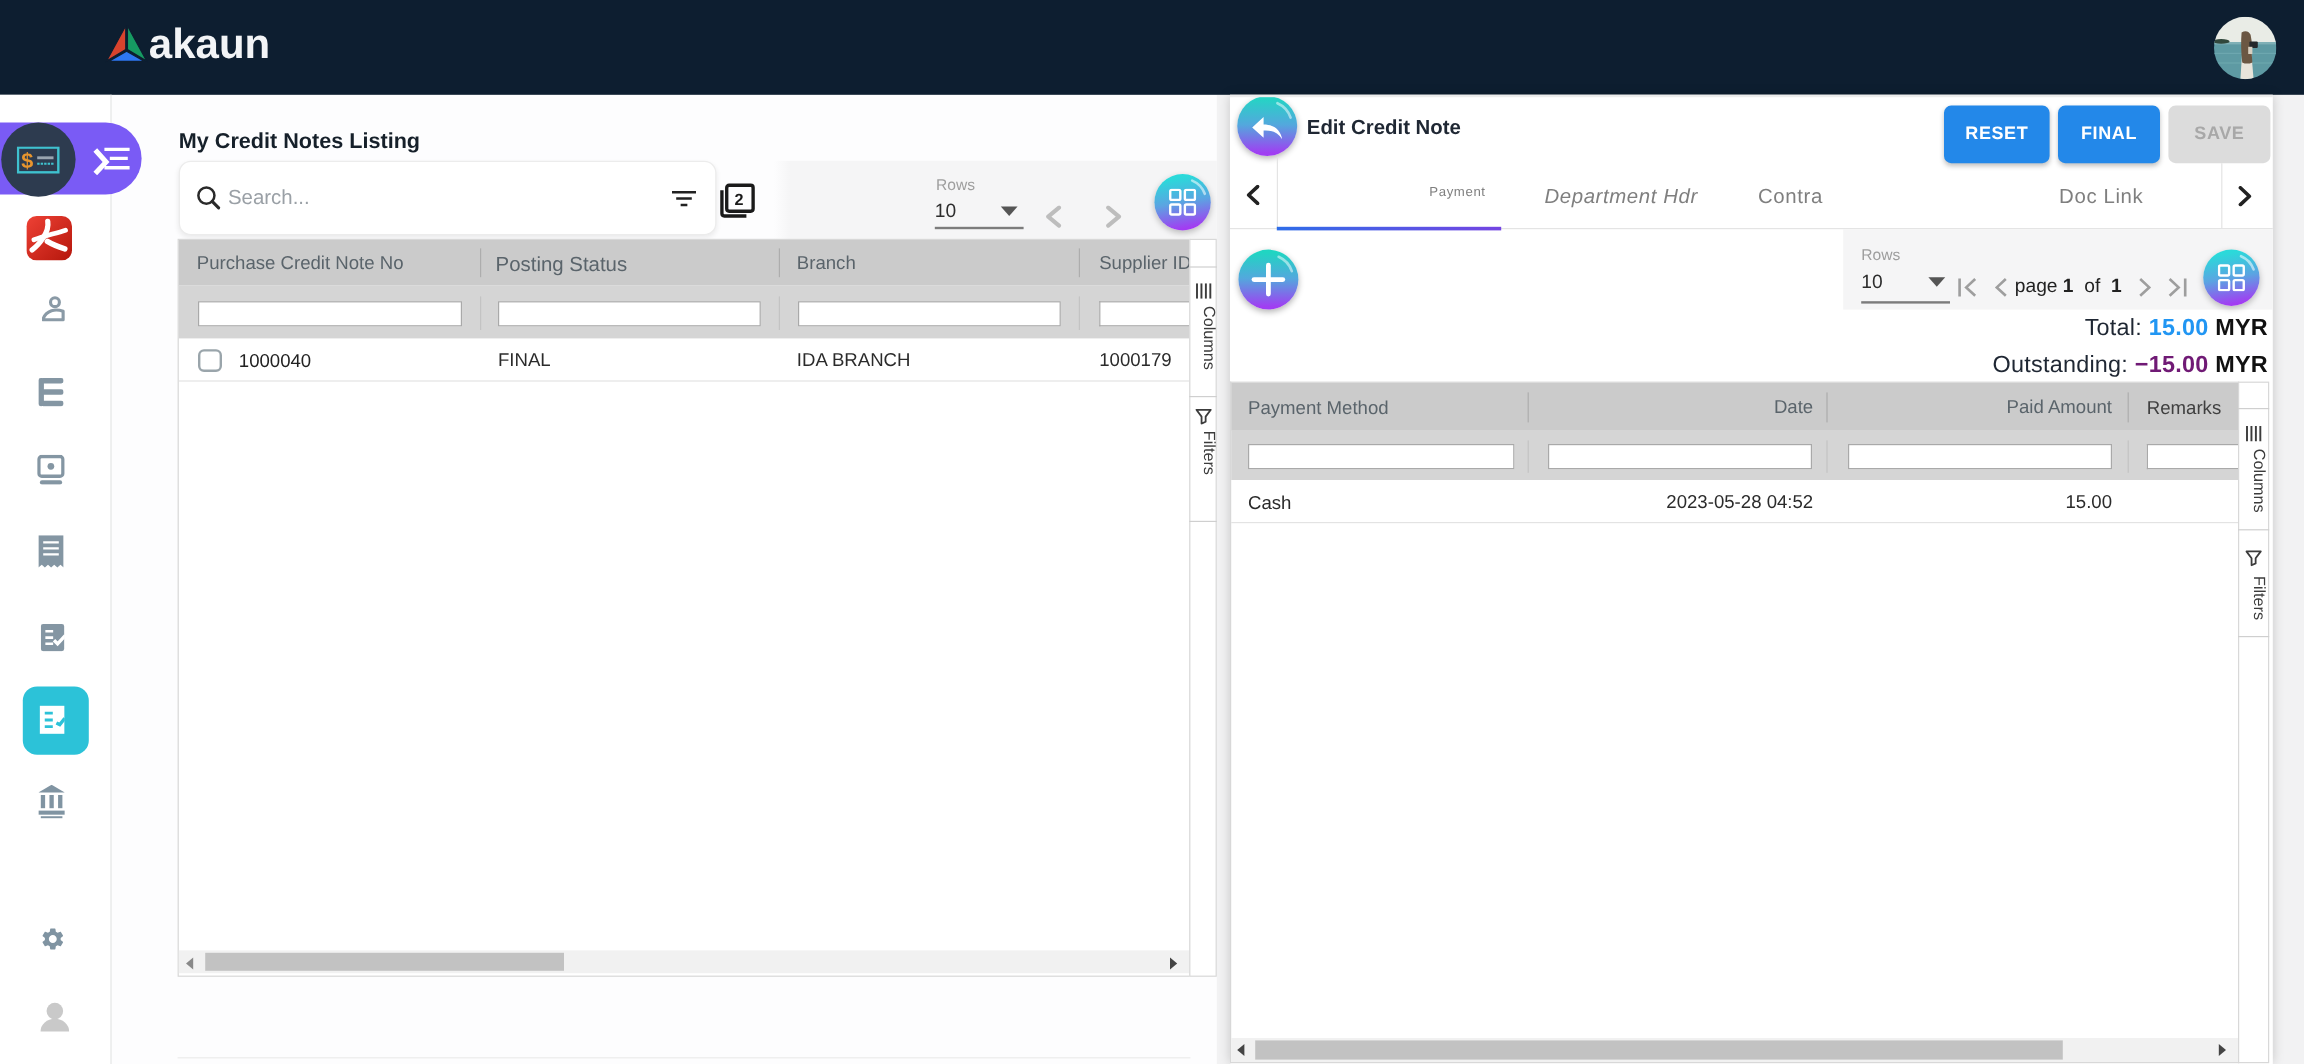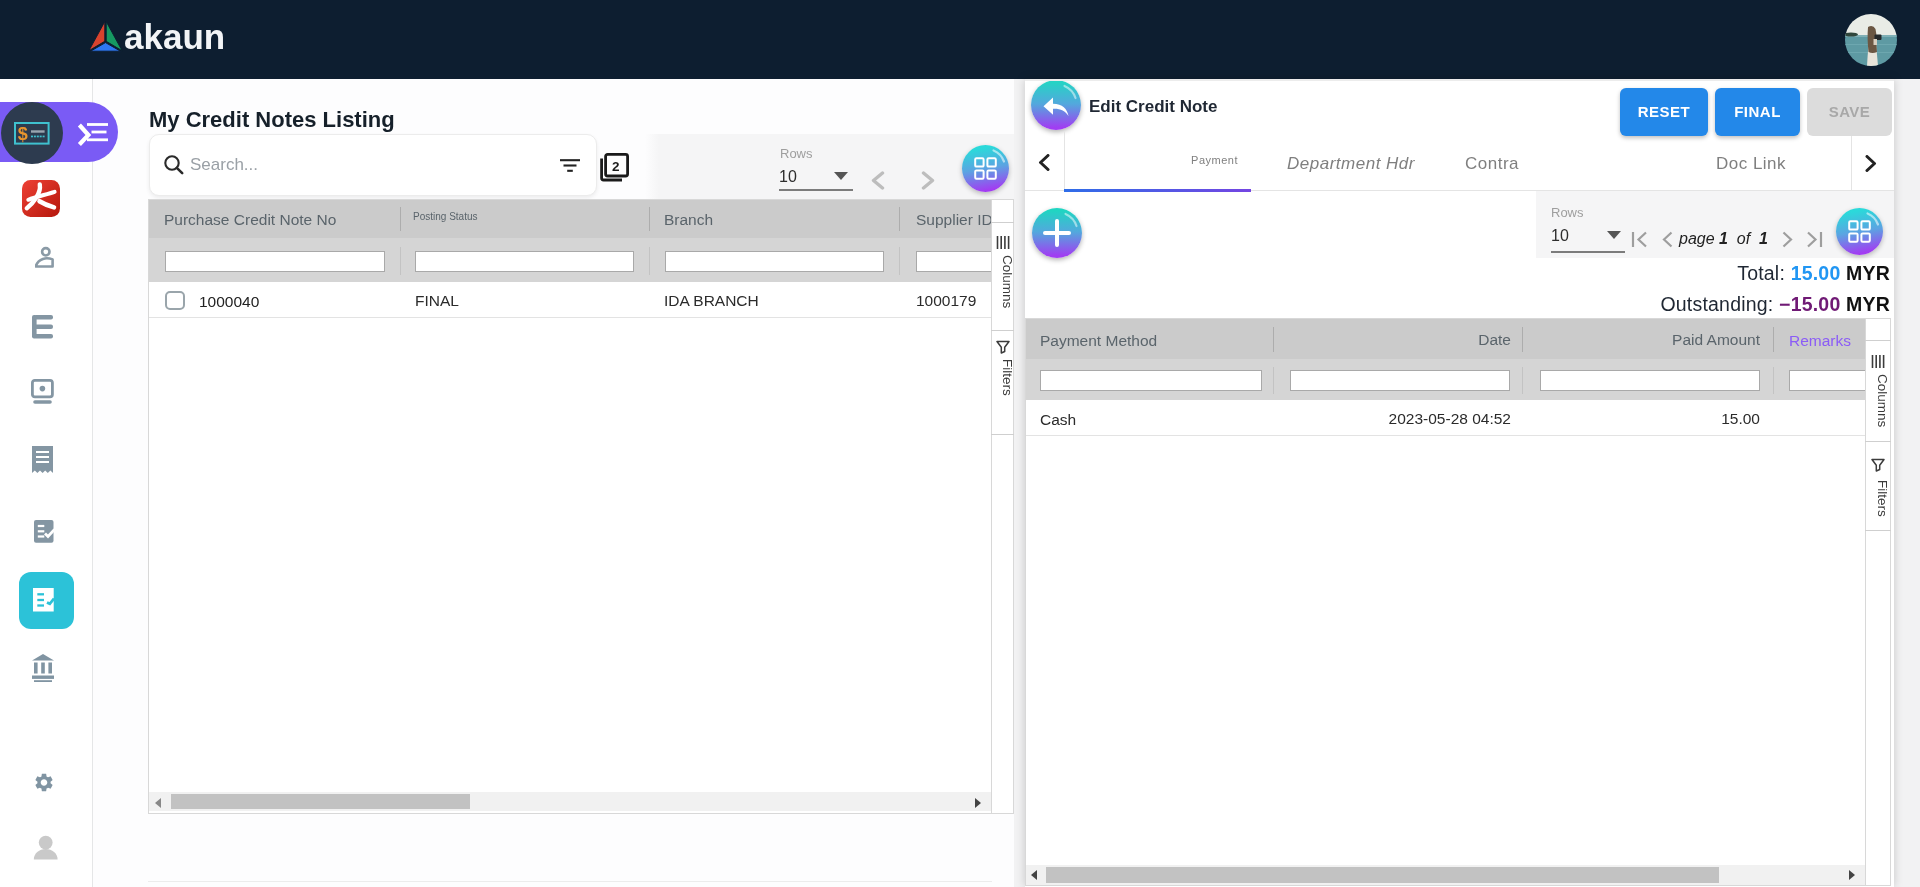--- a/index.html
+++ b/index.html
@@ -145,21 +145,21 @@
 
 <svg class="abs" style="left:33px;top:771px;" width="22" height="23" viewBox="0 0 24 24">
  <path fill="#8094a2" d="M19.14 12.94c.04-.3.06-.61.06-.94 0-.32-.02-.64-.07-.94l2.03-1.58c.18-.14.23-.41.12-.61l-1.92-3.32c-.12-.22-.37-.29-.59-.22l-2.39.96c-.5-.38-1.03-.7-1.62-.94l-.36-2.54c-.04-.24-.24-.41-.48-.41h-3.84c-.24 0-.43.17-.47.41l-.36 2.54c-.59.24-1.13.57-1.62.94l-2.39-.96c-.22-.08-.47 0-.59.22L2.74 8.87c-.12.21-.08.47.12.61l2.03 1.58c-.05.3-.09.63-.09.94s.02.64.07.94l-2.03 1.58c-.18.14-.23.41-.12.61l1.92 3.32c.12.22.37.29.59.22l2.39-.96c.5.38 1.03.7 1.62.94l.36 2.54c.05.24.24.41.48.41h3.84c.24 0 .44-.17.47-.41l.36-2.54c.59-.24 1.13-.56 1.62-.94l2.39.96c.22.08.47 0 .59-.22l1.92-3.32c.12-.22.07-.47-.12-.61l-2.01-1.58zM12 15.6c-1.98 0-3.6-1.62-3.6-3.6s1.62-3.6 3.6-3.6 3.6 1.62 3.6 3.6-1.62 3.6-3.6 3.6z"></path>
 </svg>
 
 <svg class="abs" style="left:33px;top:834px;" width="26" height="26" viewBox="0 0 26 26">
  <circle cx="12.7" cy="8.6" r="6.9" fill="#c9c9c9"></circle>
  <path d="M0.8 25.5 a11.9 10.5 0 0 1 23.8 0 z" fill="#c9c9c9"></path>
 </svg>
 
-<div class="abs" style="left:149px;top:107px;font-size:22px;font-weight:bold;color:#16202a;">My Credit Notes Listing</div>
+<div class="abs" style="left:149px;top:107px;font-size:18px;font-weight:bold;color:#16202a;">My Credit Notes Listing</div>
 <div class="abs" style="left:149px;top:134px;width:448px;height:62px;background:#fff;border:1px solid #ececec;border-radius:10px;box-shadow:0 2px 4px rgba(0,0,0,.07);"></div>
 <svg class="abs" style="left:163px;top:154px;" width="22" height="22" viewBox="0 0 22 22">
  <circle cx="9" cy="9" r="6.7" fill="none" stroke="#2a2a2a" stroke-width="2.1"></circle>
  <line x1="13.8" y1="13.8" x2="19.2" y2="19.2" stroke="#2a2a2a" stroke-width="2.6" stroke-linecap="round"></line>
 </svg>
 <div class="abs" style="left:190px;top:155px;font-size:17px;color:#9aa0a6;">Search...</div>
 <svg class="abs" style="left:559px;top:158px;" width="22" height="17" viewBox="0 0 22 17">
  <g stroke="#222" stroke-width="2.1">
         <line x1="1" y1="2.2" x2="21" y2="2.2"></line>
         <line x1="4.5" y1="7.5" x2="17.5" y2="7.5"></line>
@@ -192,21 +192,21 @@
       </g>
 </svg>
 <svg class="abs" style="left:962px;top:145px;" width="47" height="47" viewBox="0 0 47 47">
       <path d="M31.5 5.5 A19 19 0 0 1 42 16.5" stroke="rgba(255,255,255,.55)" stroke-width="2.2" fill="none" stroke-linecap="round"></path>
     </svg>
 
 <div class="abs" style="left:148px;top:199px;width:844px;height:615px;background:#fff;border:1px solid #d8d8d8;"></div>
 <div class="abs" style="left:149px;top:200px;width:842px;height:38px;background:#cbcbcb;"></div>
 <div class="abs" style="left:149px;top:238px;width:842px;height:43.5px;background:#d5d5d5;"></div>
 <div class="abs" style="left:164px;top:211px;font-size:15.5px;color:#5a646b;">Purchase Credit Note No</div>
-<div class="abs" style="left:413px;top:211px;font-size:10px;color:#5a646b;">Posting Status</div>
+<div class="abs" style="left:413px;top:211px;font-size:17px;color:#5a646b;">Posting Status</div>
 <div class="abs" style="left:664px;top:211px;font-size:15.5px;color:#5a646b;">Branch</div>
 <div class="abs" style="left:916px;top:211px;font-size:15.5px;color:#5a646b;">Supplier ID</div>
 <div class="abs" style="left:400px;top:207px;width:1px;height:24px;background:#adadad;"></div>
 <div class="abs" style="left:649px;top:207px;width:1px;height:24px;background:#adadad;"></div>
 <div class="abs" style="left:899px;top:207px;width:1px;height:24px;background:#adadad;"></div>
 <div class="abs" style="left:400px;top:247px;width:1px;height:28px;background:#c3c3c3;"></div>
 <div class="abs" style="left:649px;top:247px;width:1px;height:28px;background:#c3c3c3;"></div>
 <div class="abs" style="left:899px;top:247px;width:1px;height:28px;background:#c3c3c3;"></div>
 <div class="abs" style="left:165px;top:251px;width:220px;height:21px;background:#fff;border:1px solid #a9a9a9;"></div>
 <div class="abs" style="left:415px;top:251px;width:219px;height:21px;background:#fff;border:1px solid #a9a9a9;"></div>
@@ -278,21 +278,21 @@
 <div class="abs" style="left:1551px;top:227px;font-size:16px;color:#2d2d2d;">10</div>
 <div class="abs" style="left:1551px;top:251px;width:74px;height:1.5px;background:#7c7c7c;"></div>
 <div class="abs" style="left:1607px;top:231px;width:0;height:0;border-left:7px solid transparent;border-right:7px solid transparent;border-top:8px solid #555;"></div>
 <svg class="abs" style="left:1631px;top:231px;" width="18" height="17" viewBox="0 0 18 17">
  <line x1="2" y1="1" x2="2" y2="16" stroke="#9e9e9e" stroke-width="2.2"></line>
       <path d="M15 1.5 L7.5 8.5 L15 15.5" fill="none" stroke="#9e9e9e" stroke-width="2.2"></path>
     </svg>
 <svg class="abs" style="left:1660px;top:231px;" width="14" height="17" viewBox="0 0 14 17">
       <path d="M11.5 1.5 L4 8.5 L11.5 15.5" fill="none" stroke="#9e9e9e" stroke-width="2.2"></path>
     </svg>
-<div class="abs" style="left:1679px;top:230px;font-size:16px;color:#222;font-style:italic;">page <b>1</b>&nbsp; of &nbsp;<b>1</b></div>
+<div class="abs" style="left:1679px;top:230px;font-size:16px;color:#222;">page <b>1</b>&nbsp; of &nbsp;<b>1</b></div>
 <svg class="abs" style="left:1781px;top:231px;" width="14" height="17" viewBox="0 0 14 17">
       <path d="M2.5 1.5 L10 8.5 L2.5 15.5" fill="none" stroke="#9e9e9e" stroke-width="2.2"></path>
     </svg>
 <svg class="abs" style="left:1805px;top:231px;" width="18" height="17" viewBox="0 0 18 17">
  <path d="M3 1.5 L10.5 8.5 L3 15.5" fill="none" stroke="#9e9e9e" stroke-width="2.2"></path>
       <line x1="16" y1="1" x2="16" y2="16" stroke="#9e9e9e" stroke-width="2.2"></line>
     </svg>
 <div class="abs" style="left:1836px;top:208px;width:47px;height:47px;border-radius:50%;background:linear-gradient(170deg,#2bd9da 12%,#5ba4e2 50%,#a23cf2 90%);box-shadow:0 2px 5px rgba(0,0,0,.25);"></div>
 <svg class="abs" style="left:1848px;top:220px;" width="23" height="23" viewBox="0 0 23 23">
  <g fill="none" stroke="#fff" stroke-width="2">
@@ -314,21 +314,21 @@
 
 <div class="abs" style="left:1490px;top:262px;width:400px;text-align:right;font-size:19.5px;letter-spacing:0.2px;color:#1f2733;">Total: <span style="color:#2196f3;font-weight:bold;">15.00</span> <span style="font-weight:bold;color:#111;">MYR</span></div>
 <div class="abs" style="left:1490px;top:292.5px;width:400px;text-align:right;font-size:19.5px;letter-spacing:0.2px;color:#1f2733;">Outstanding: <span style="color:#701a75;font-weight:bold;">−15.00</span> <span style="font-weight:bold;color:#111;">MYR</span></div>
 
 <div class="abs" style="left:1025px;top:318px;width:841px;height:568px;background:#fff;border:1px solid #d8d8d8;border-bottom:none;"></div>
 <div class="abs" style="left:1026px;top:319px;width:839px;height:40px;background:#cbcbcb;"></div>
 <div class="abs" style="left:1026px;top:359px;width:839px;height:41px;background:#d5d5d5;"></div>
 <div class="abs" style="left:1040px;top:332px;font-size:15.5px;color:#5a646b;">Payment Method</div>
 <div class="abs" style="left:1311px;top:331px;width:200px;text-align:right;font-size:15.5px;color:#5a646b;">Date</div>
 <div class="abs" style="left:1560px;top:331px;width:200px;text-align:right;font-size:15.5px;color:#5a646b;">Paid Amount</div>
-<div class="abs" style="left:1789px;top:332px;font-size:15.5px;color:#8b5cf6;">Remarks</div>
+<div class="abs" style="left:1789px;top:332px;font-size:15.5px;color:#404040;">Remarks</div>
 <div class="abs" style="left:1273px;top:327px;width:1px;height:25px;background:#adadad;"></div>
 <div class="abs" style="left:1522px;top:327px;width:1px;height:25px;background:#adadad;"></div>
 <div class="abs" style="left:1773px;top:327px;width:1px;height:25px;background:#adadad;"></div>
 <div class="abs" style="left:1273px;top:367px;width:1px;height:27px;background:#c3c3c3;"></div>
 <div class="abs" style="left:1522px;top:367px;width:1px;height:27px;background:#c3c3c3;"></div>
 <div class="abs" style="left:1773px;top:367px;width:1px;height:27px;background:#c3c3c3;"></div>
 <div class="abs" style="left:1040px;top:370px;width:222px;height:21px;background:#fff;border:1px solid #a9a9a9;"></div>
 <div class="abs" style="left:1290px;top:370px;width:220px;height:21px;background:#fff;border:1px solid #a9a9a9;"></div>
 <div class="abs" style="left:1540px;top:370px;width:220px;height:21px;background:#fff;border:1px solid #a9a9a9;"></div>
 <div class="abs" style="left:1789px;top:370px;width:76px;height:21px;background:#fff;border:1px solid #a9a9a9;border-right:none;"></div>

